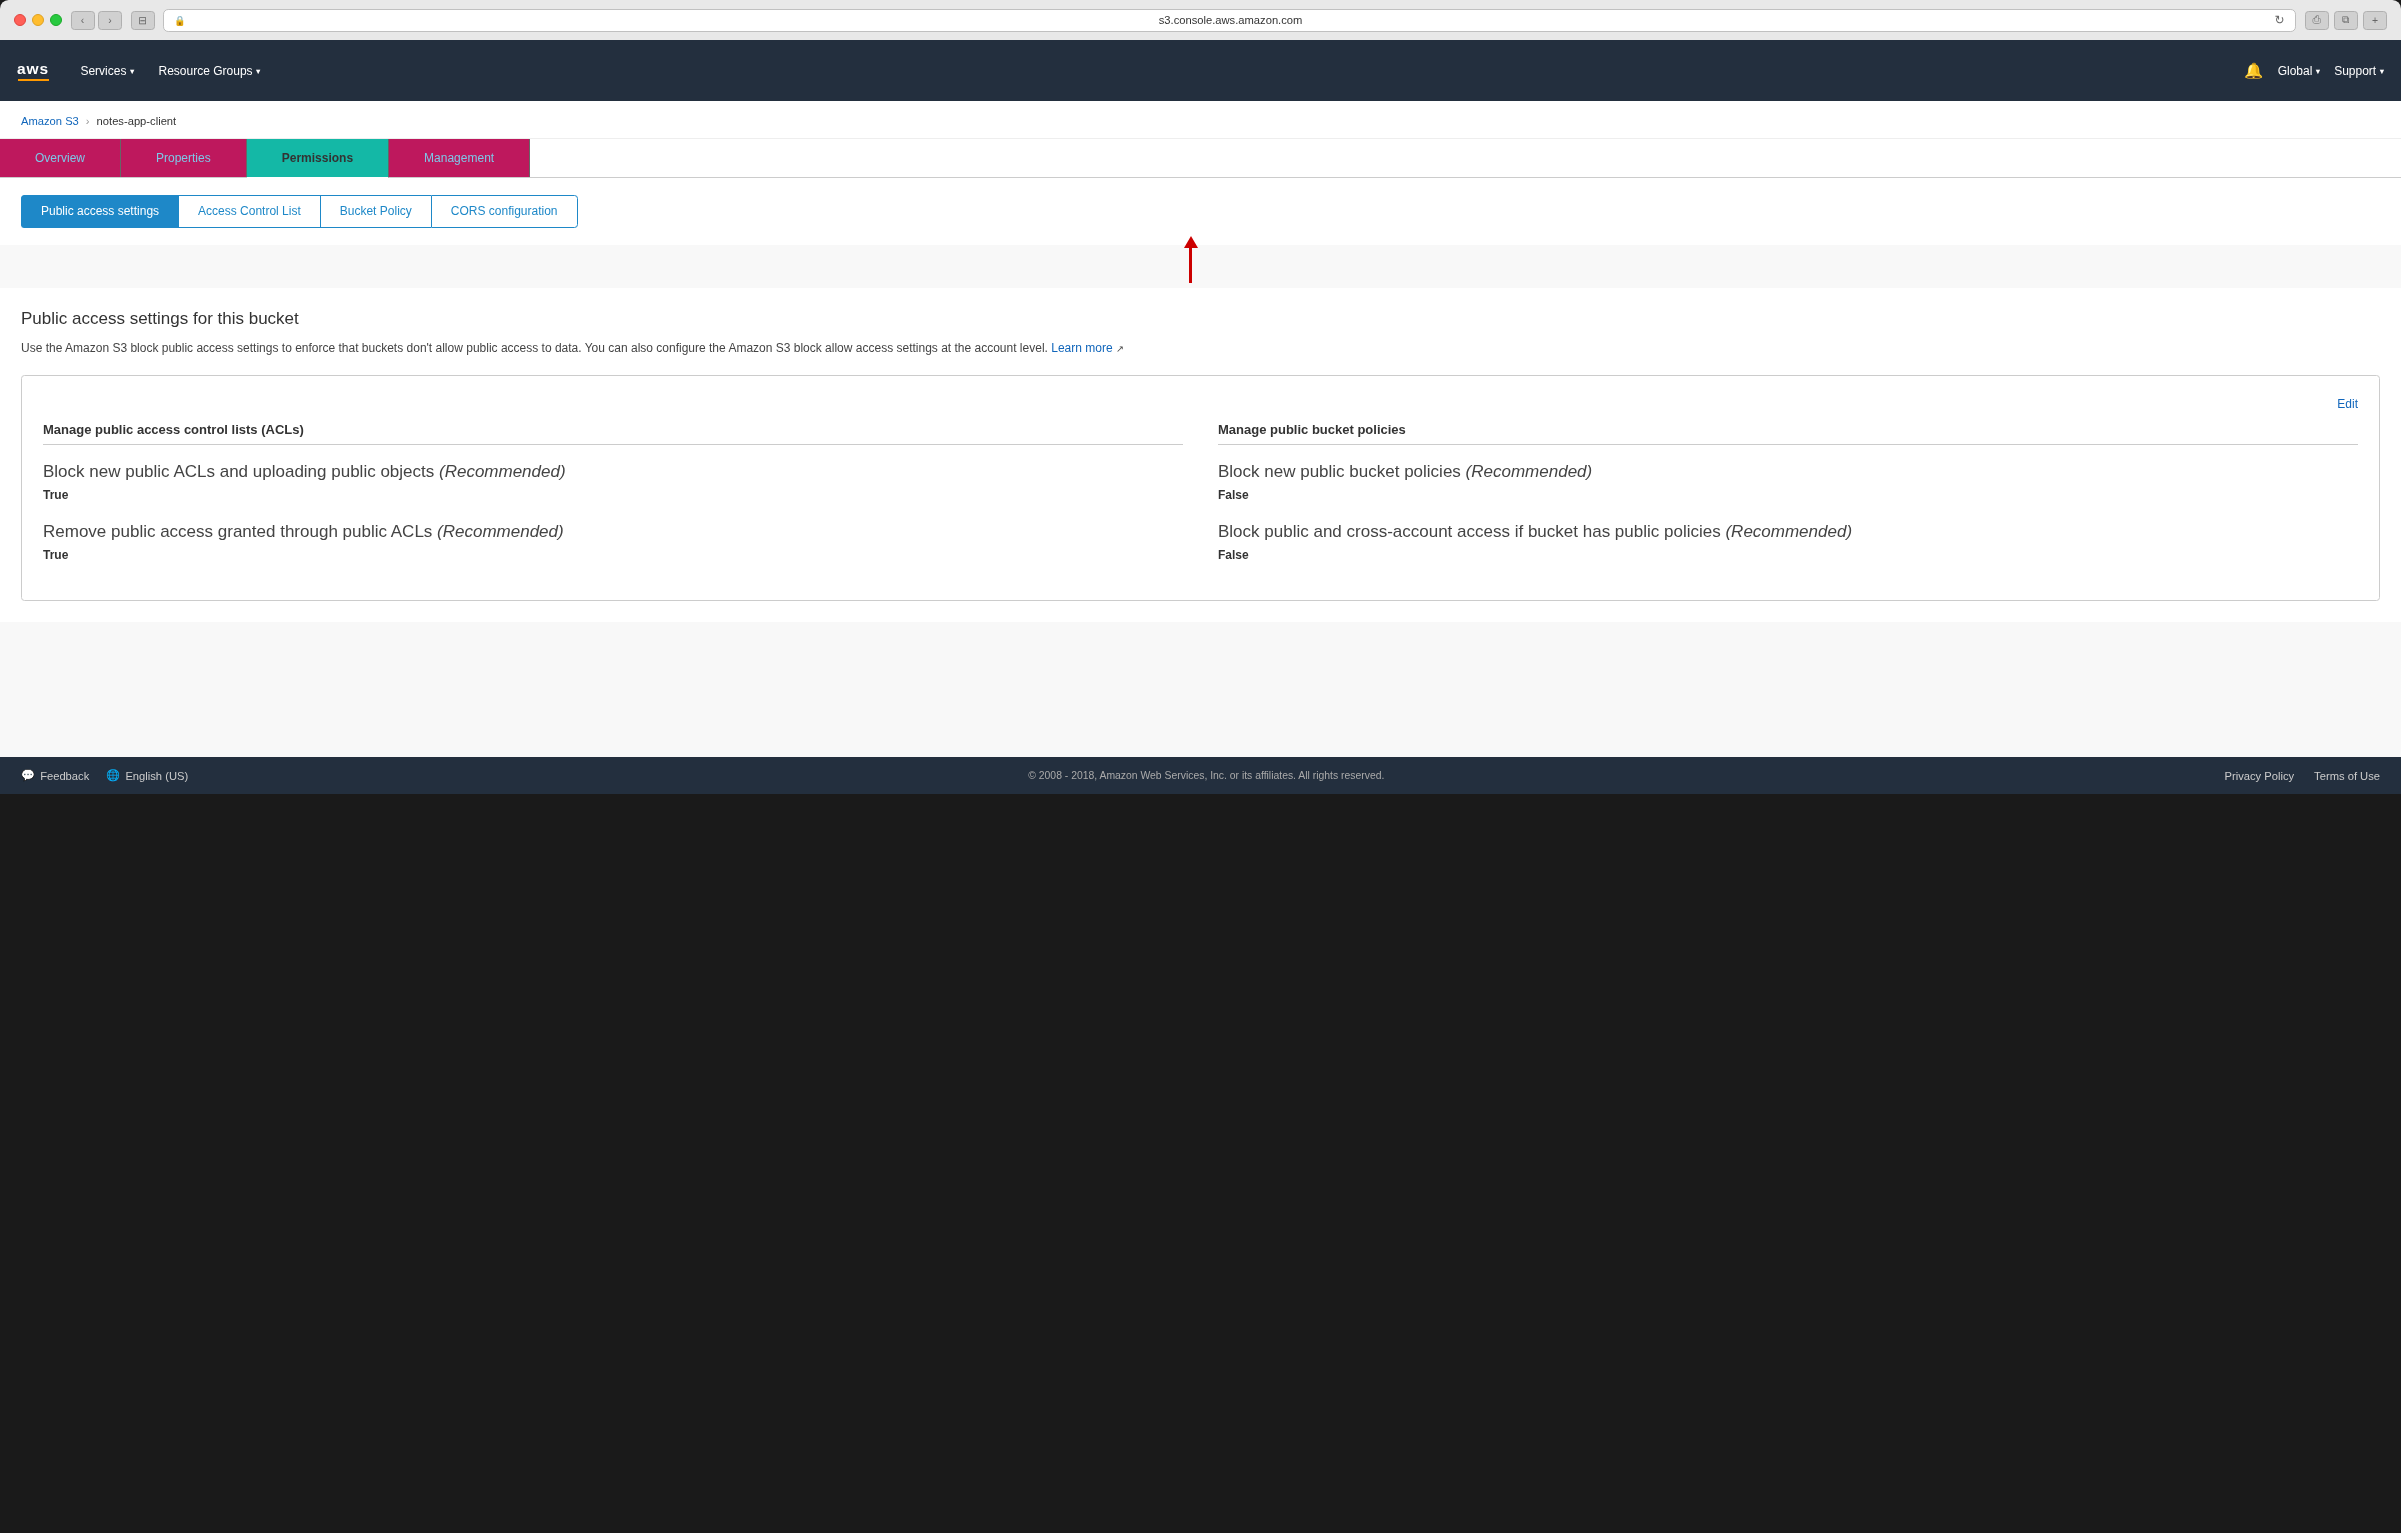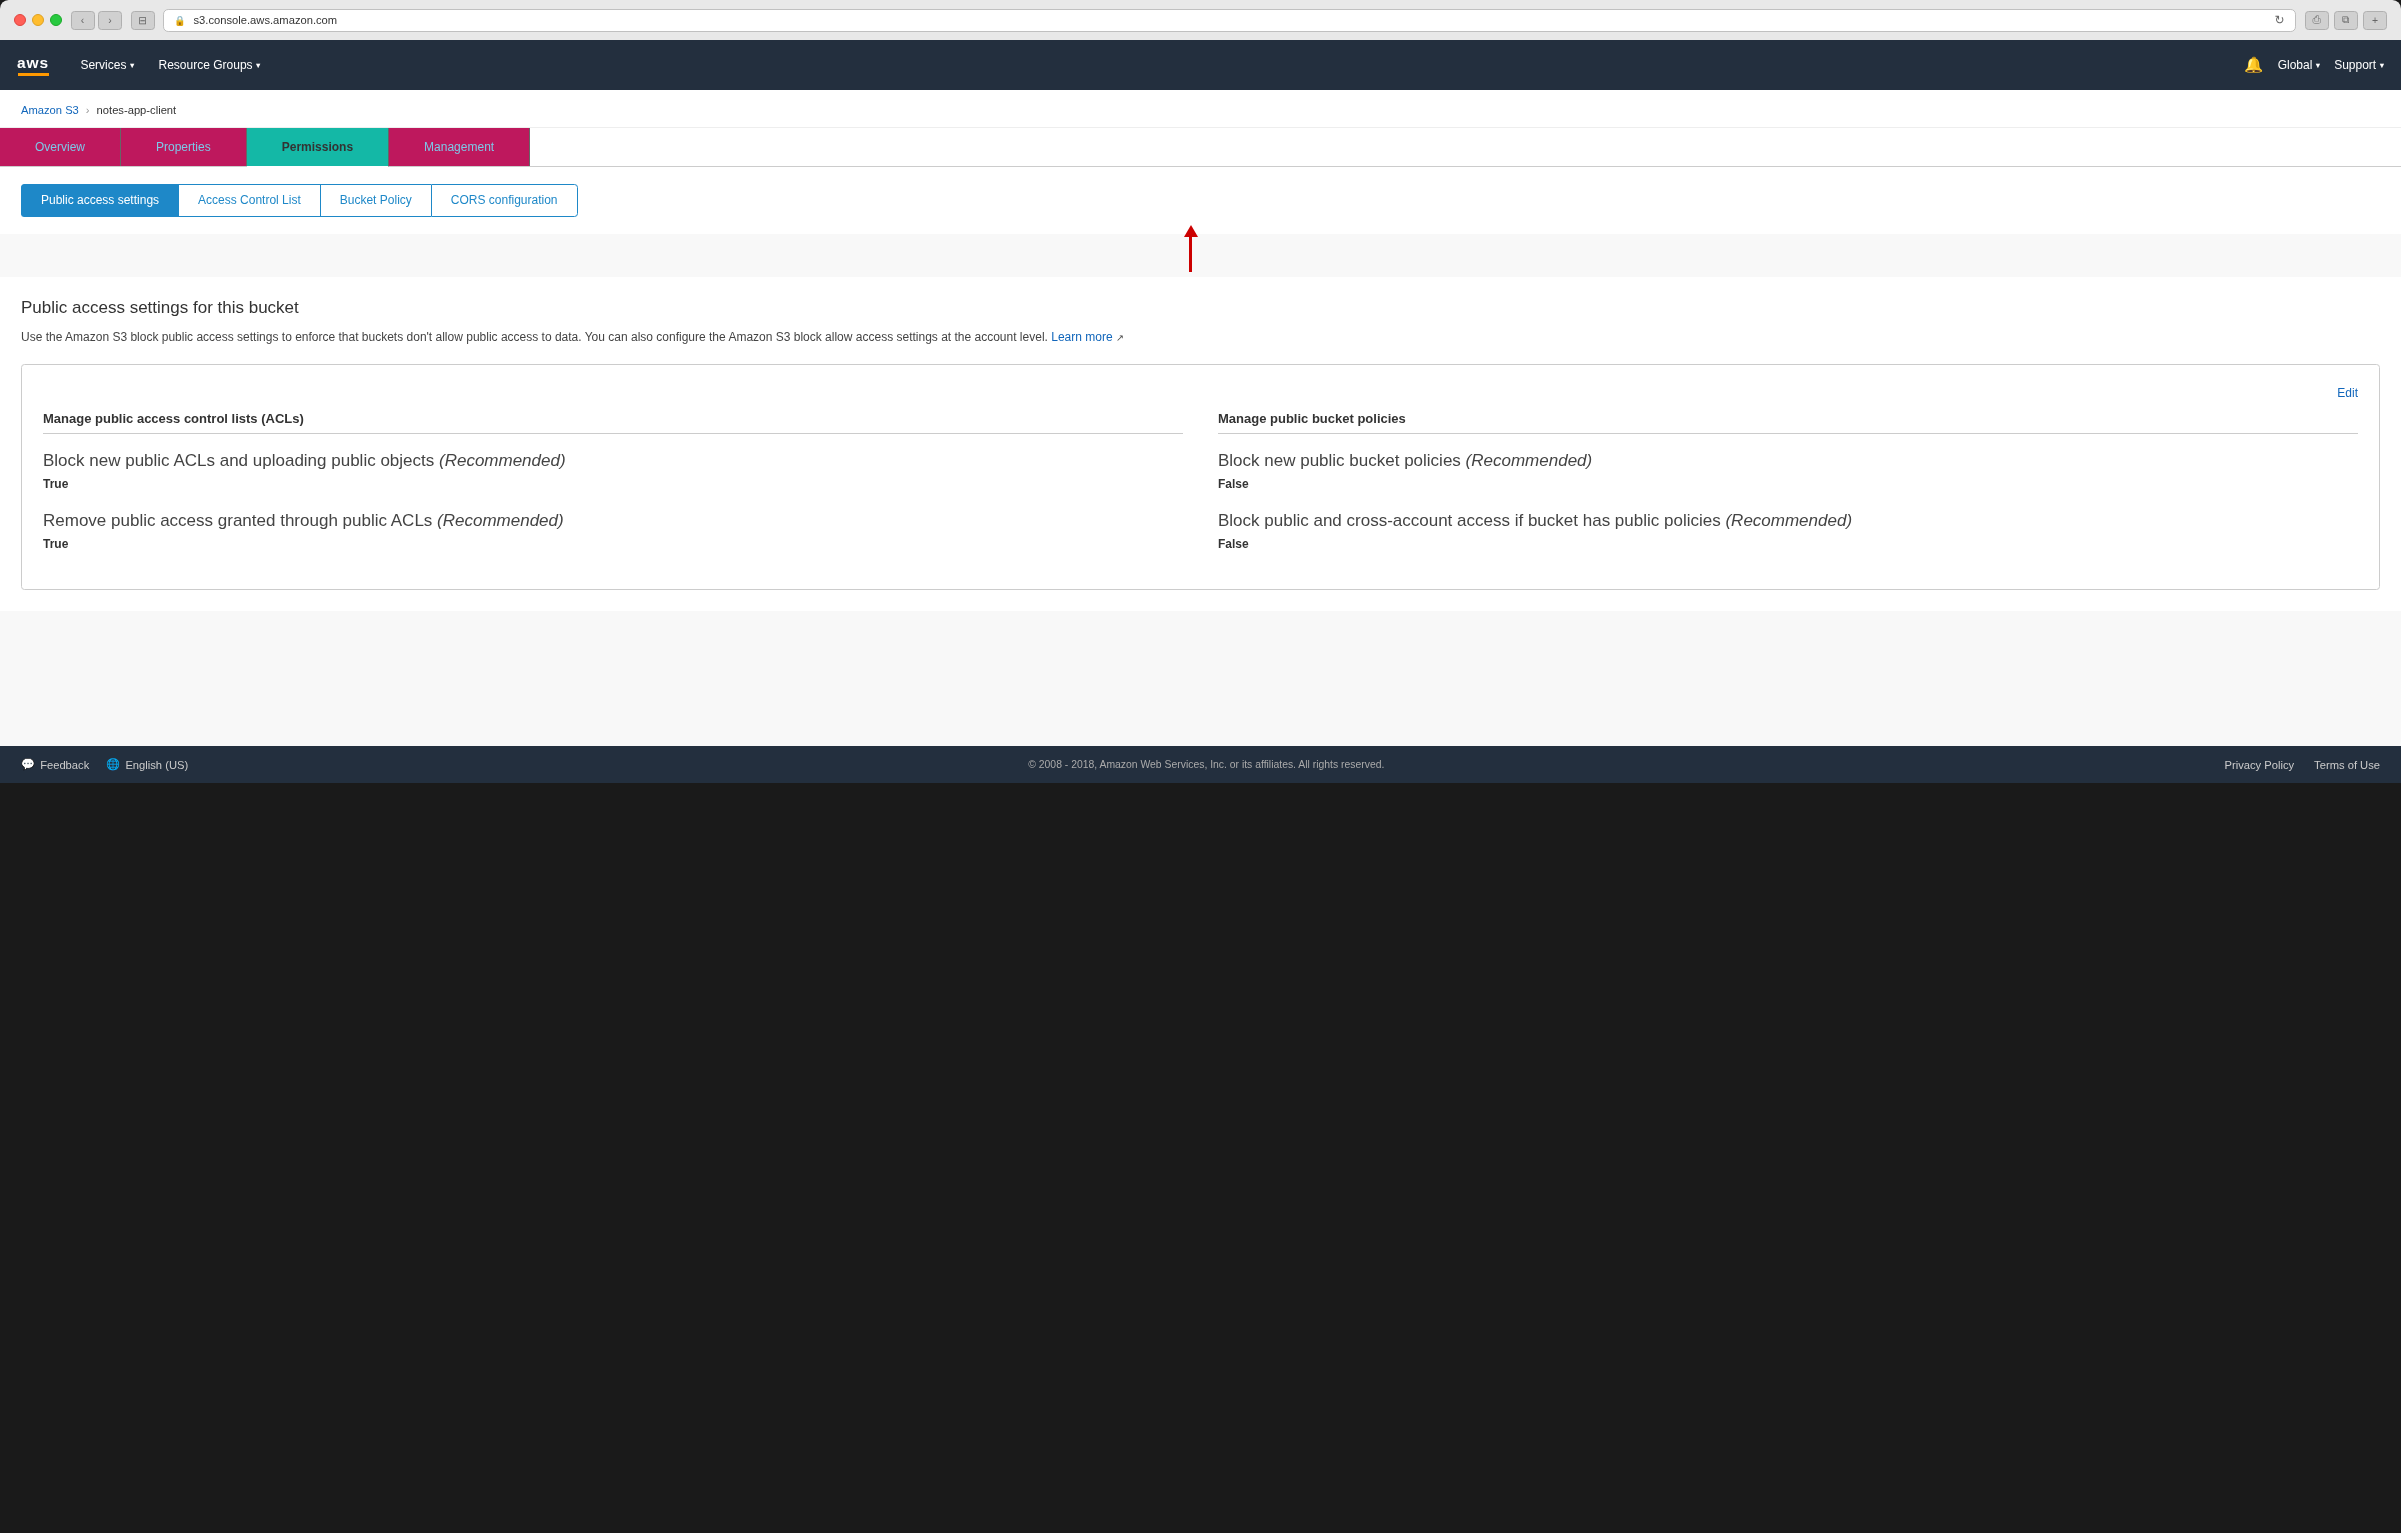--- a/index.html
+++ b/index.html
@@ -70,21 +70,21 @@
       border: 0.9px solid #c0c0c0;
       border-radius: 5.2px;
       padding: 3.5px 10.4px;
       display: flex;
       align-items: center;
       gap: 7px;
       font-size: 11.2px;
       color: #333;
     }
     .lock-icon { color: #666; font-size: 9.5px; }
-    .address-text { flex: 1; text-align: left; color: #333; }
+    .address-text { flex: 1; text-align: center; color: #333; }
     .reload-btn { color: #666; font-size: 12px; cursor: pointer; }
     .browser-actions {
       display: flex;
       gap: 5.2px;
     }
     .browser-action-btn {
       width: 24px;
       height: 19px;
       background: #d0d0d0;
       border: 0.9px solid #b0b0b0;
@@ -103,21 +103,21 @@
       min-height: 742px;
     }
 
     
     .aws-nav {
       background: #232f3e;
       color: white;
       display: flex;
       align-items: center;
       padding: 0 17px;
-      height: 50px;
+      height: 61px;
     }
     .aws-logo {
       margin-right: 21px;
       display: flex;
       flex-direction: column;
       align-items: center;
     }
     .aws-logo-text {
       color: white;
       font-size: 15.5px;

